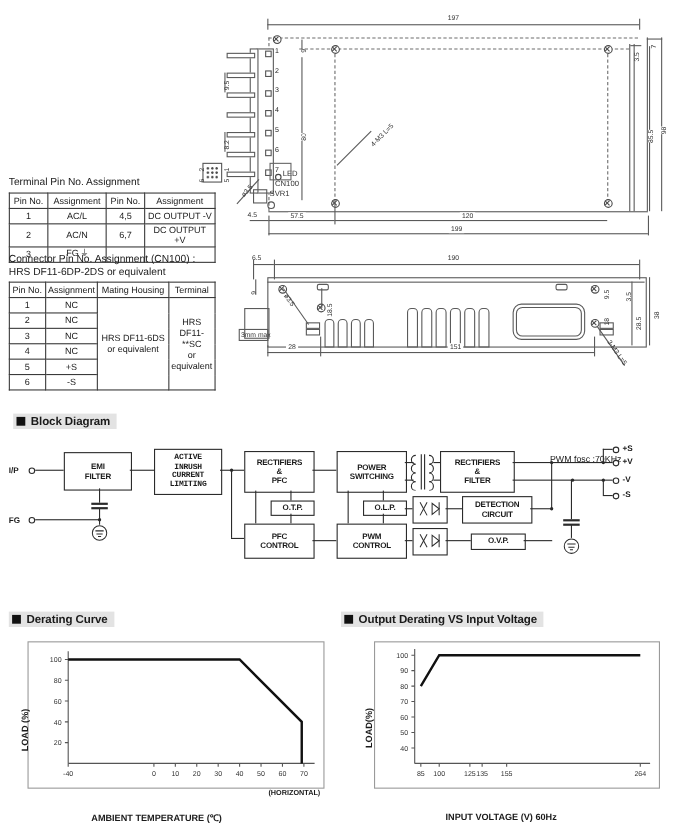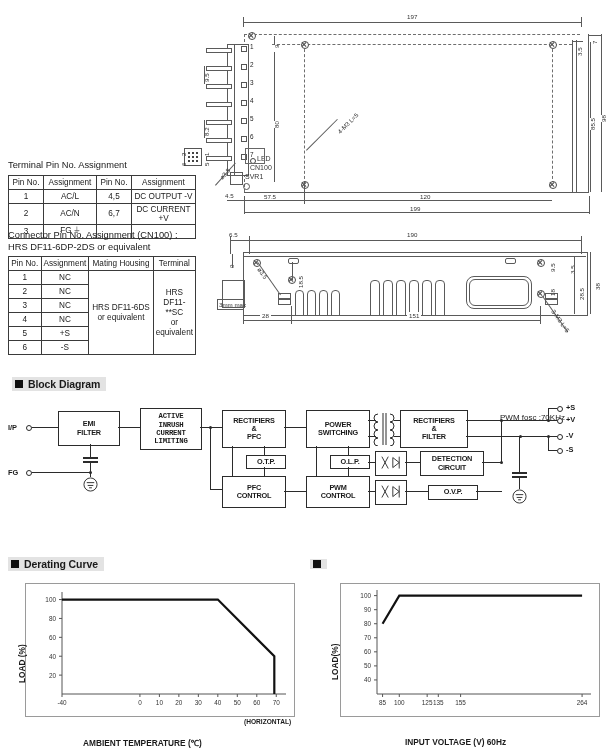--- a/index.html
+++ b/index.html
@@ -258,21 +258,21 @@
     <tr>
       <td>1</td>
       <td>AC/L</td>
       <td>4,5</td>
       <td>DC OUTPUT -V</td>
     </tr>
     <tr>
       <td>2</td>
       <td>AC/N</td>
       <td>6,7</td>
-      <td>DC CURRENT +V</td>
+      <td>DC OUTPUT +V</td>
     </tr>
     <tr>
       <td>3</td>
       <td>FG ⏚</td>
       <td></td>
       <td></td>
     </tr>
   </tbody>
     </table>
 </div>
@@ -496,20 +496,21 @@
 
 <div class="abs" style="left:8px;top:554px;">
   <div class="sec-head">
     <span class="bullet"></span>
     <span>Derating Curve</span>
   </div>
 </div>
 <div class="abs" style="left:310px;top:554px;">
   <div class="sec-head">
     <span class="bullet"></span>
+    <span>Output Derating VS Input Voltage</span>
   </div>
 </div>
 
 <div class="chart-frame" style="left:25px;top:583px;width:268px;height:132px;">
   <svg id="chart1-svg" viewBox="0 0 268 132" width="268" height="132">
       <line x1="36" y1="8" x2="36" y2="110" stroke="#555" stroke-width="1"></line>
       <line x1="36" y1="110" x2="260" y2="110" stroke="#555" stroke-width="1"></line>
       <line x1="33" y1="91.11111111111111" x2="36" y2="91.11111111111111" stroke="#555" stroke-width="1"></line>
       <text x="30" y="93.61111111111111" text-anchor="end" font-size="6.4" fill="#333" font-family="&quot;Liberation Sans&quot;, sans-serif">20</text>
       <line x1="33" y1="72.22222222222223" x2="36" y2="72.22222222222223" stroke="#555" stroke-width="1"></line>

